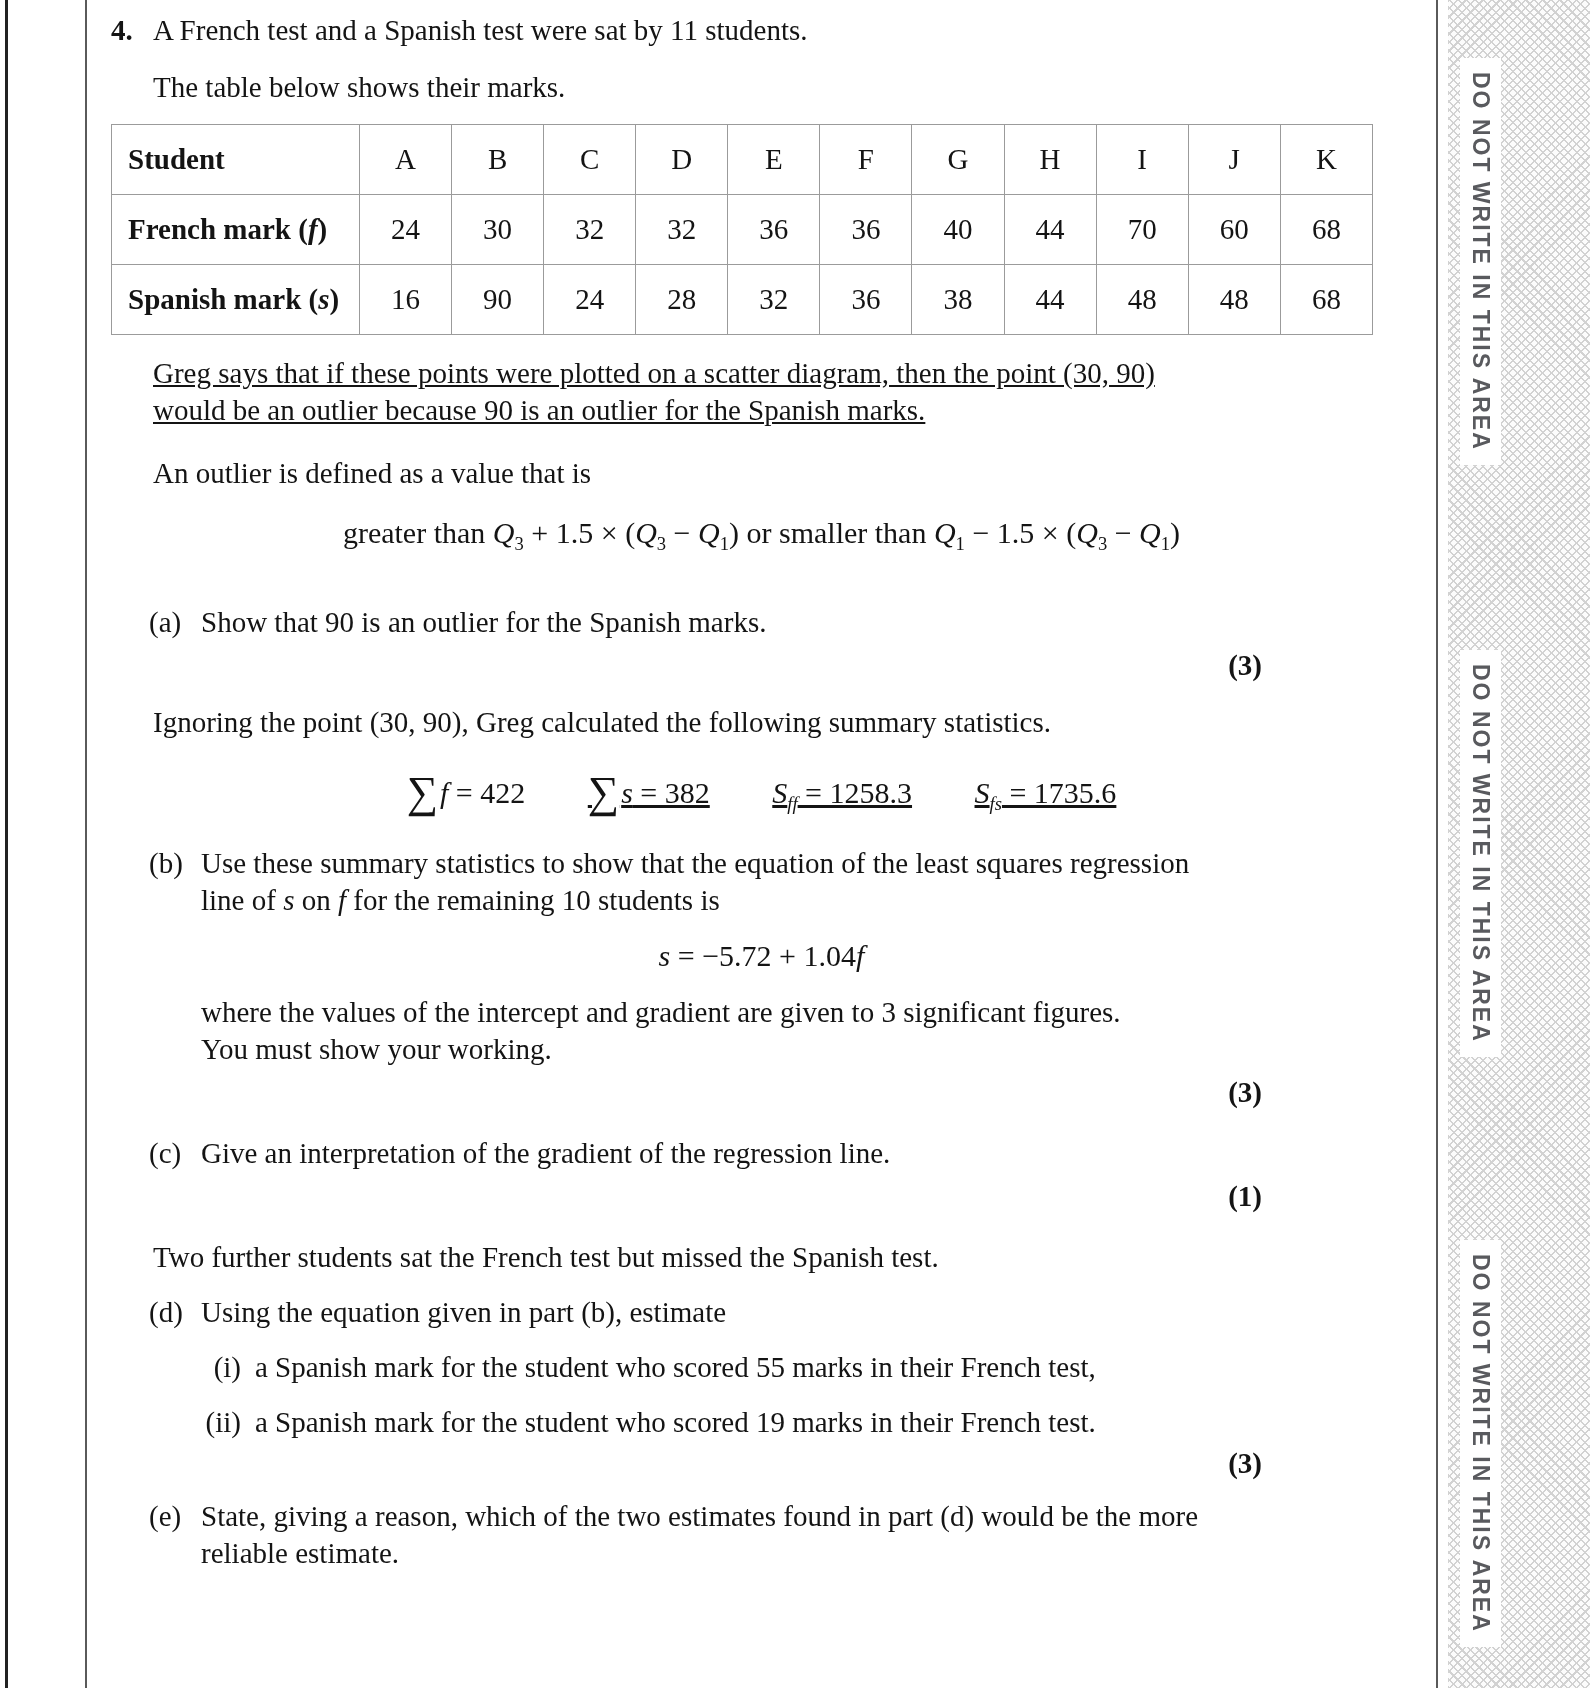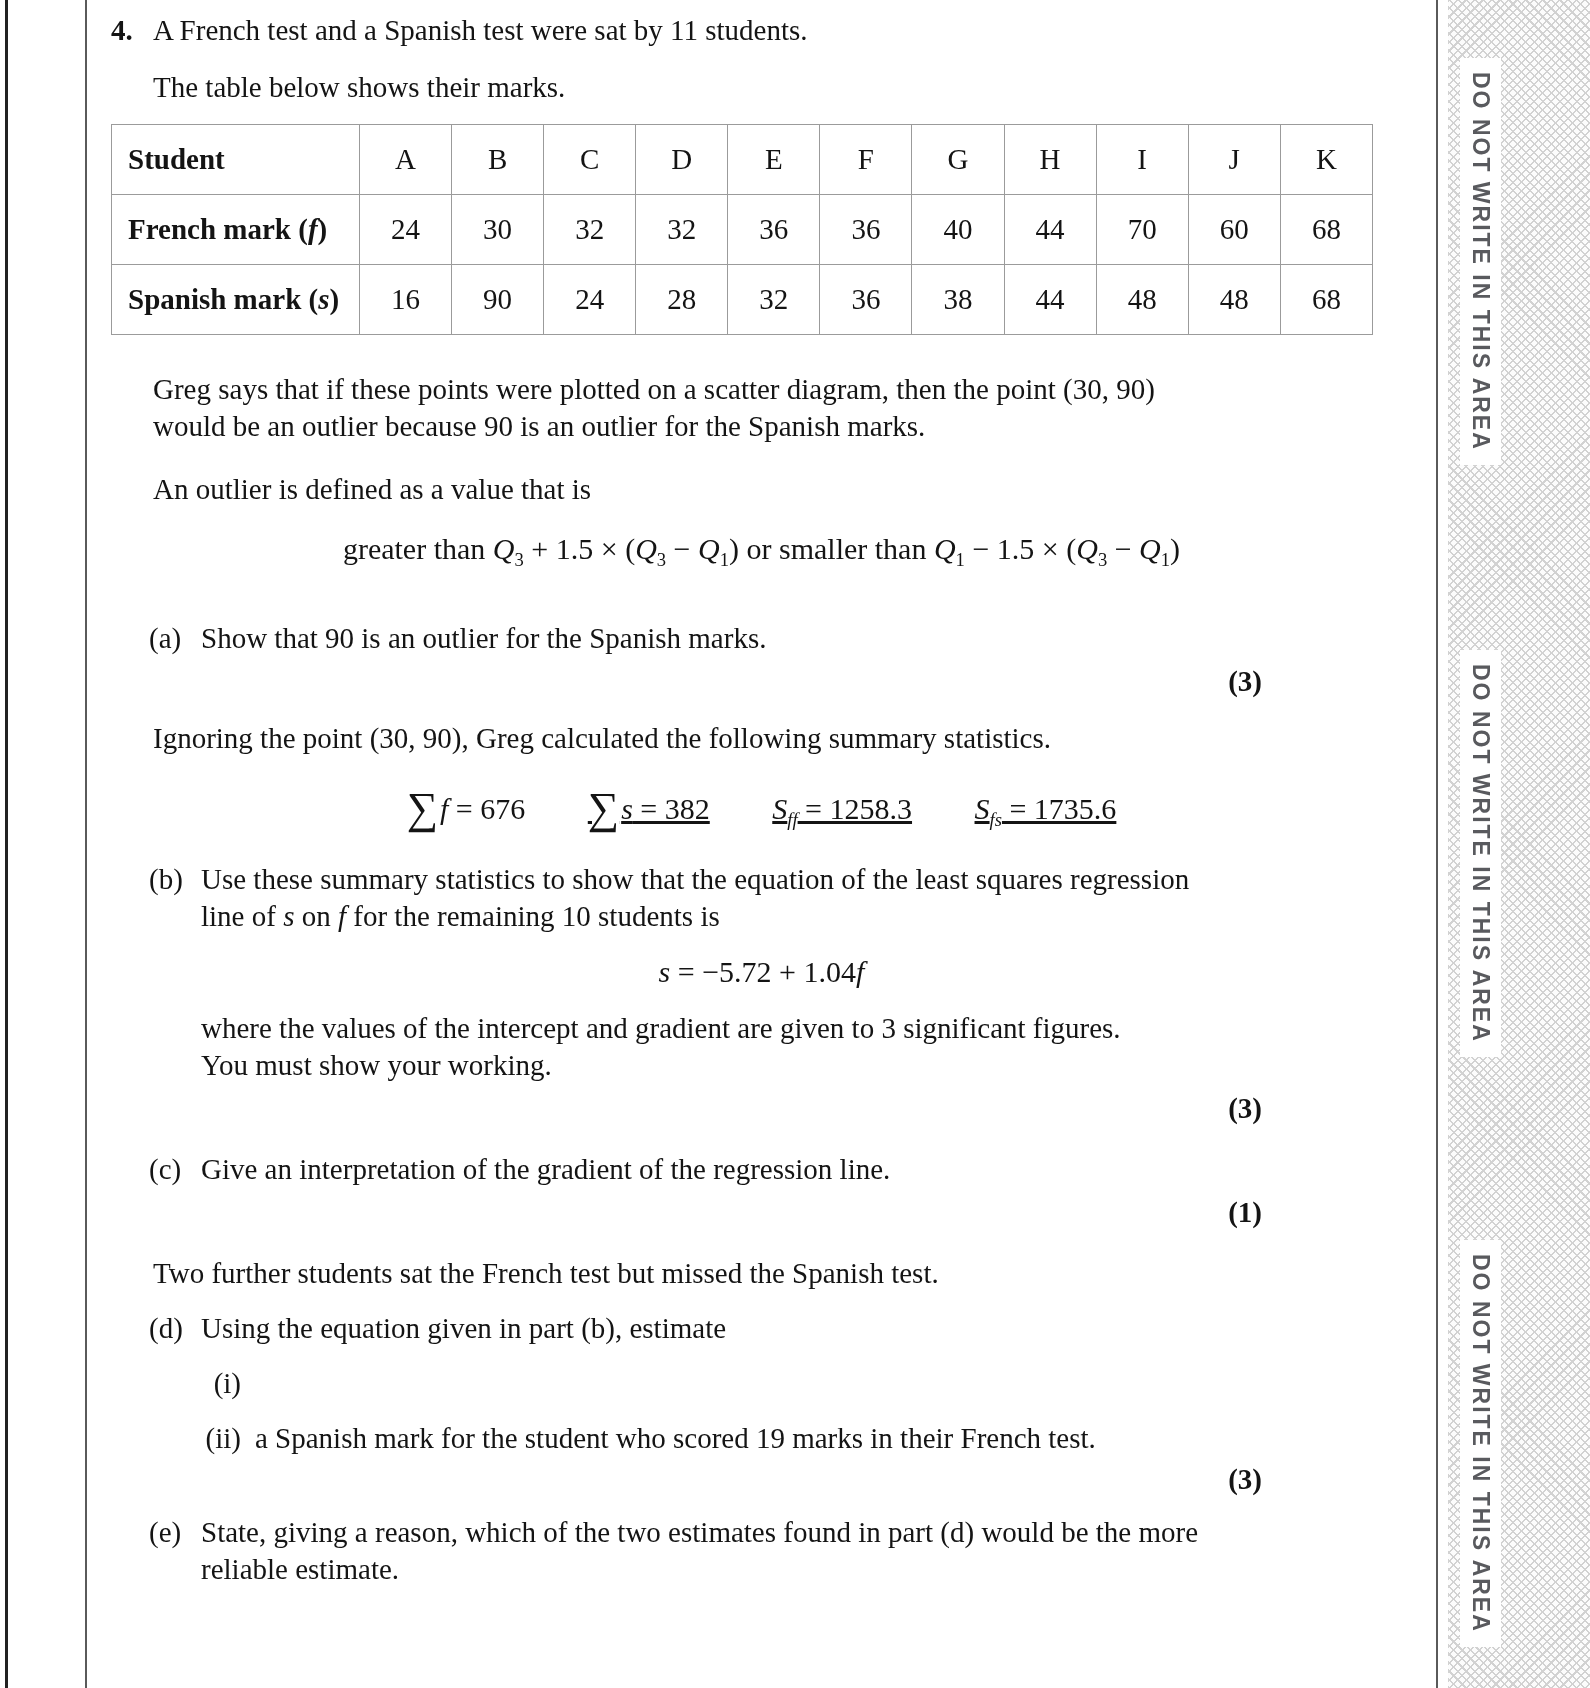--- a/index.html
+++ b/index.html
@@ -35,21 +35,21 @@
     width:1262px; margin-top:18px;padding-left:32px;
   }
   .marks-table td {
     border:1.5px solid #9b9b9b; height:70px;
     text-align:center; font-size:29px; vertical-align:middle;
   }
   .marks-table td.lbl {
     width:248px; text-align:left; padding-left:16px; font-weight:bold;
   }
 
-  .greg { margin-top:36px; max-width:1060px; }
+  .greg { margin-top:20px; max-width:1060px;text-decoration:underline; }
   .outlier-intro { margin-top:26px; }
 
   .center-line { text-align:center; }
   .formula-line { margin-top:22px; font-size:30px; }
   sub { font-size:0.62em; }
   sub.it { font-style:italic; }
 
   .part { display:flex; margin-left:38px; }
   .plabel { width:52px; flex:none; }
   .ptext { max-width:1000px; }
@@ -169,21 +169,21 @@
 
     <div class="part part-a">
       <span class="plabel">(a)</span>
       <span class="ptext">Show that 90 is an outlier for the Spanish marks.</span>
     </div>
     <div class="marks">(3)</div>
 
     <div class="para ignoring">Ignoring the point (30, 90), Greg calculated the following summary statistics.</div>
 
     <div class="stats-line">
-      <span class="stat"><span class="sigma">∑</span><i>f</i><span> = 676</span></span>
+      <span class="stat"><span class="sigma">∑</span><i>f</i><span> = 422</span></span>
       <span class="stat"><span class="sigma">∑</span><i>s</i><span> = 382</span></span>
       <span class="stat"><i>S</i><sub class="it">ff</sub><span> = 1258.3</span></span>
       <span class="stat"><i>S</i><sub class="it">fs</sub><span> = 1735.6</span></span>
     </div>
 
     <div class="part part-b">
       <span class="plabel">(b)</span>
       <span class="ptext"><span>Use these summary statistics to show that the equation of the least squares regression line of </span><i>s</i><span> on </span><i>f</i><span> for the remaining 10 students is</span></span>
     </div>
 
@@ -201,20 +201,21 @@
 
     <div class="para further">Two further students sat the French test but missed the Spanish test.</div>
 
     <div class="part part-d">
       <span class="plabel">(d)</span>
       <span class="ptext">Using the equation given in part (b), estimate</span>
     </div>
 
     <div class="subpart">
       <span class="plabel">(i)</span>
+      <span class="ptext">a Spanish mark for the student who scored 55 marks in their French test,</span>
     </div>
     <div class="subpart">
       <span class="plabel">(ii)</span>
       <span class="ptext">a Spanish mark for the student who scored 19 marks in their French test.</span>
     </div>
     <div class="marks marks-d">(3)</div>
 
     <div class="part part-e">
       <span class="plabel">(e)</span>
       <span class="ptext">State, giving a reason, which of the two estimates found in part (d) would be the more reliable estimate.</span>

